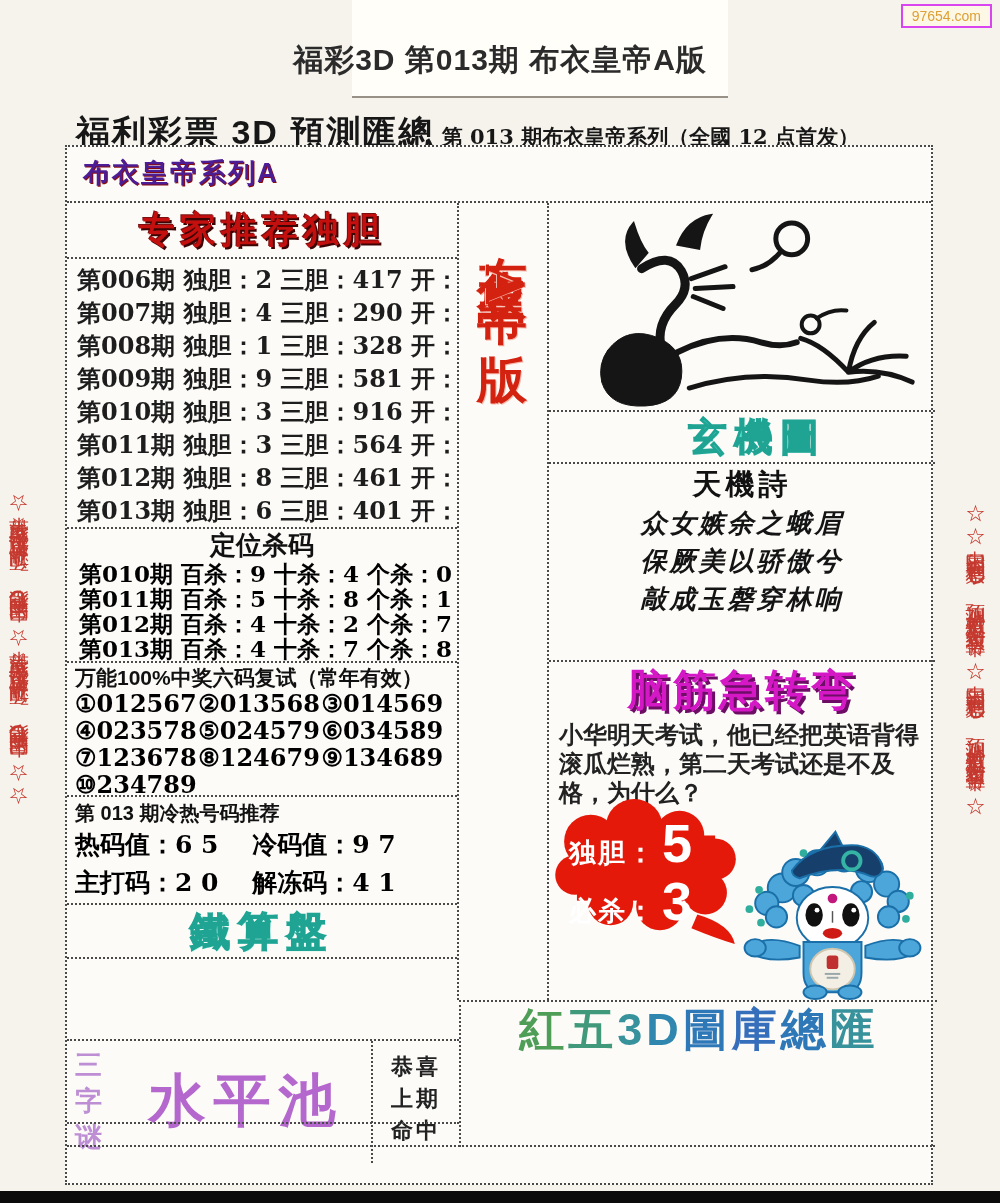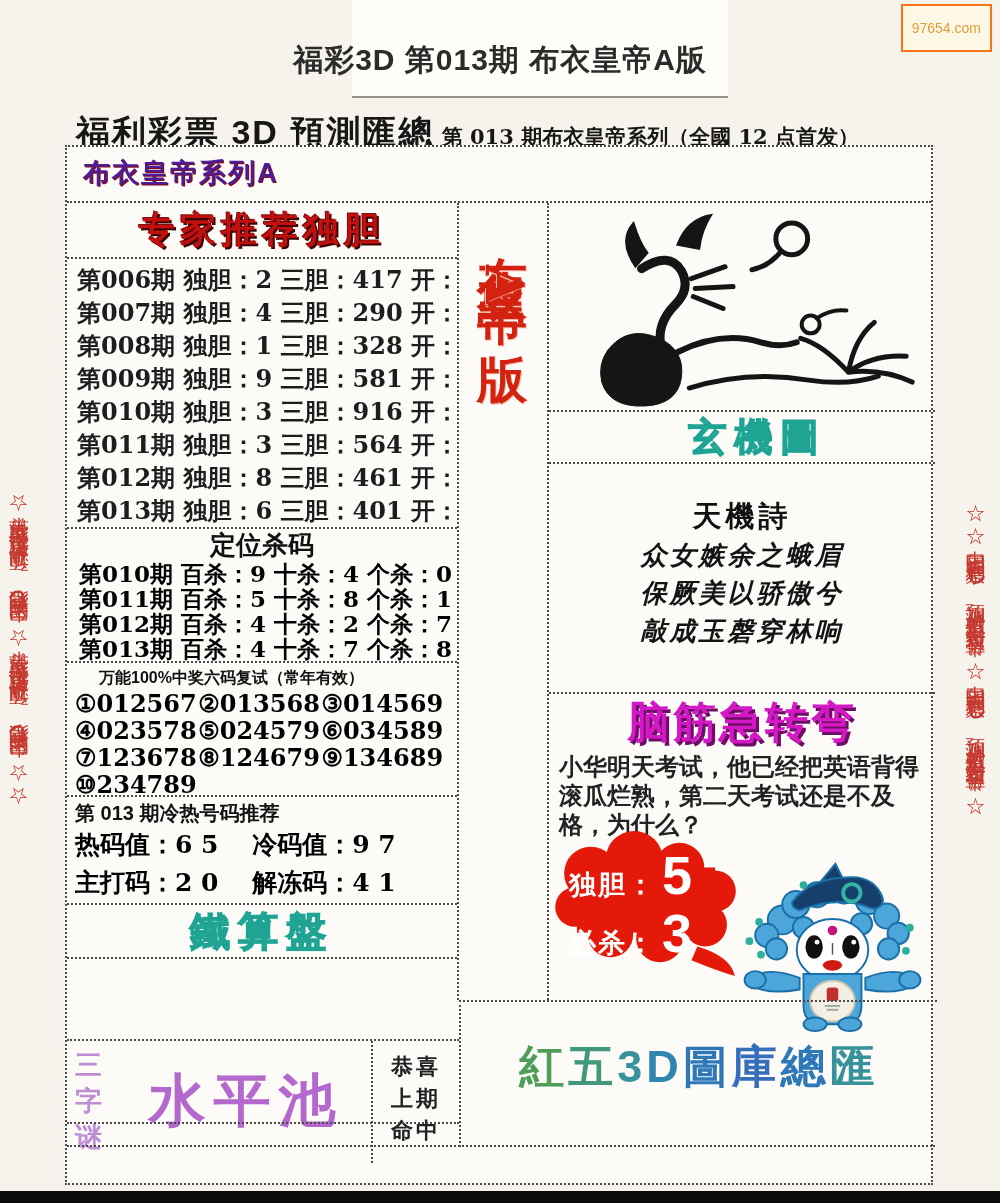--- a/index.html
+++ b/index.html
@@ -2,21 +2,21 @@
 <html><head>
 <meta charset="utf-8">
 <style>
   html,body{margin:0;padding:0;}
   body{font-family:"Liberation Sans",sans-serif;}
   .page{position:relative;width:1000px;height:1203px;background:#f6f3ec;overflow:hidden;}
 
   
   .title-panel{position:absolute;left:352px;top:0;width:376px;height:96px;background:#fffef9;border-bottom:2px solid #979187;}
   .page-title{position:absolute;left:0;top:40px;width:100%;text-align:center;font-size:30px;font-weight:bold;color:#2b2b2b;letter-spacing:1px;}
-  .watermark{position:absolute;right:8px;top:4px;border:2px solid #f97316;background:#fdf7e6;color:#dd9f35;font-size:14px;padding:14px 9px;}
+  .watermark{position:absolute;right:8px;top:4px;border:2px solid #d946ef;background:#fdf7e6;color:#dd9f35;font-size:14px;padding:2px 9px;}
   .banner{position:absolute;left:76px;top:110px;width:880px;white-space:nowrap;}
   .banner-main{font-size:34px;font-weight:bold;color:#171717;letter-spacing:2px;}
   .banner-sub{font-size:21px;font-weight:bold;color:#171717;font-family:"DejaVu Serif",serif;}
 
   
   .side{position:absolute;width:36px;color:#c5392f;font-size:20px;letter-spacing:3px;writing-mode:vertical-rl;text-align:center;font-family:"DejaVu Serif",serif;}
   .side-left{left:4px;top:134px;height:1056px;transform:rotate(180deg);}
   .side-right{left:954px;top:104px;height:1086px;}
 
   
@@ -33,21 +33,21 @@
   
   .sec-expert-title{height:56px;line-height:54px;text-align:center;border-bottom:2px dotted #4a4a4a;box-sizing:border-box;}
   .expert-title{font-size:36px;font-weight:bold;color:#c40f0f;text-shadow:2px 2px 0 #3d0404,-1px -1px 0 #7a1010;letter-spacing:5px;}
   .sec-expert-rows{height:268px;padding:4px 0 0 10px;font-family:"DejaVu Serif",serif;font-weight:bold;font-size:24px;color:#1d1d1d;}
   .sec-expert-rows .p-row{line-height:33px;white-space:nowrap;}
   .sec-kill{height:134px;border-top:2px dotted #4a4a4a;}
   .kill-title{text-align:center;font-size:26px;font-weight:bold;color:#111;line-height:32px;}
   .kill-rows{padding-left:12px;font-family:"DejaVu Serif",serif;font-weight:bold;font-size:23px;}
   .kill-rows .p-row{line-height:25px;white-space:nowrap;}
   .sec-combo{height:134px;border-top:2px dotted #4a4a4a;padding:2px 0 0 8px;}
-  .combo-title{font-size:16px;font-weight:bold;line-height:25px;color:#111;margin-left:24px;}
+  .combo-title{font-size:21px;font-weight:bold;line-height:25px;color:#111;}
   .combo-list{display:flex;flex-wrap:wrap;width:370px;font-family:"DejaVu Serif",serif;font-weight:bold;font-size:24px;}
   .combo-item{width:33.3%;line-height:27px;white-space:nowrap;}
   .sec-hotcold{height:108px;border-top:2px dotted #4a4a4a;padding:3px 0 0 8px;}
   .hotcold-title{font-size:20px;font-weight:bold;line-height:26px;color:#111;}
   .hotcold-rows .p-row{font-family:"DejaVu Serif",serif;font-weight:bold;font-size:25px;line-height:38px;white-space:nowrap;}
   .sec-abacus{height:54px;border-top:2px dotted #4a4a4a;text-align:center;line-height:52px;}
   .cyan-title{font-weight:bold;color:#52e2cf;-webkit-text-stroke:1.5px #1fa393;text-shadow:1px 1px 0 #bff5ec;letter-spacing:8px;}
   .abacus-text{font-size:40px;}
   .sec-empty-left{height:43px;border-top:2px dotted #4a4a4a;}
 
@@ -58,35 +58,35 @@
   .left-substrip{position:absolute;left:0;top:975px;width:392px;height:23px;border-top:2px dotted #4a4a4a;}
 
   
   .vert-mid{position:absolute;left:50%;top:14px;transform:translateX(-50%);writing-mode:vertical-rl;font-size:50px;font-weight:900;color:#d42210;letter-spacing:12px;font-family:"DejaVu Serif",serif;text-shadow:1px 1px 0 #f5b9ac;}
 
   
   .sec-crane{height:209px;border-bottom:2px dotted #4a4a4a;text-align:center;}
   .sec-mystic{height:52px;border-bottom:2px dotted #4a4a4a;text-align:center;line-height:50px;}
   .mystic-text{font-size:38px;margin-left:31px;}
   .sec-poem{height:196px;text-align:center;}
-  .poem-title{font-size:29px;font-weight:900;color:#111;line-height:40px;letter-spacing:4px;margin-top:32px;}
+  .poem-title{font-size:29px;font-weight:900;color:#111;line-height:40px;letter-spacing:4px;}
   .poem-line{font-family:"DejaVu Serif",serif;font-style:italic;font-weight:bold;font-size:26px;line-height:38px;color:#141414;letter-spacing:3px;}
   .sec-brain{height:56px;border-top:2px dotted #4a4a4a;text-align:center;line-height:56px;}
   .brain-title{font-size:43px;font-weight:bold;color:#d418c6;text-shadow:3px 3px 0 #6e0d66,-1px -1px 0 #ffffff;letter-spacing:3px;}
   .sec-riddletext{height:86px;padding:4px 10px 0 10px;font-size:24px;font-weight:bold;color:#222;line-height:29px;}
   .sec-bubble{position:relative;height:198px;}
   .bubble-svg{position:absolute;left:0;top:-4px;}
   .bubble-text{position:absolute;left:20px;top:10px;width:160px;color:#fff;}
   .bubble-row{display:flex;align-items:baseline;height:58px;}
   .bubble-label{font-size:27px;font-weight:bold;letter-spacing:2px;}
   .bubble-value{font-size:54px;font-weight:bold;margin-left:6px;}
   .mascot-svg{position:absolute;right:0;bottom:0;}
 
   .gallery{position:absolute;left:392px;top:853px;width:476px;height:145px;border-top:2px dotted #4a4a4a;border-left:2px dotted #4a4a4a;text-align:center;}
-  .gallery-title{font-size:45px;font-weight:bold;letter-spacing:4px;line-height:56px;margin-top:37px;}
+  .gallery-title{font-size:45px;font-weight:bold;letter-spacing:4px;line-height:56px;}
   .bottom-strip{position:absolute;left:0;top:998px;width:868px;height:42px;border-top:2px dotted #4a4a4a;}
 
   .bottom-bar{position:absolute;left:0;top:1191px;width:1000px;height:12px;background:#0b0b0b;}
 </style>
 </head>
 <body>
 
 <div class="page">
 
   <div class="title-panel"></div>

